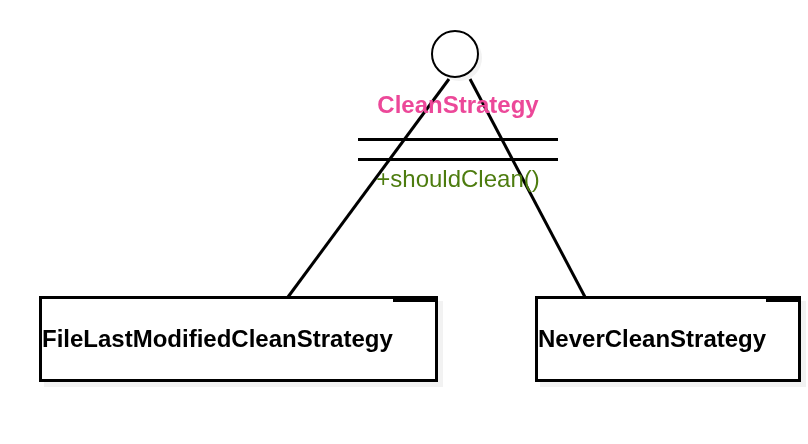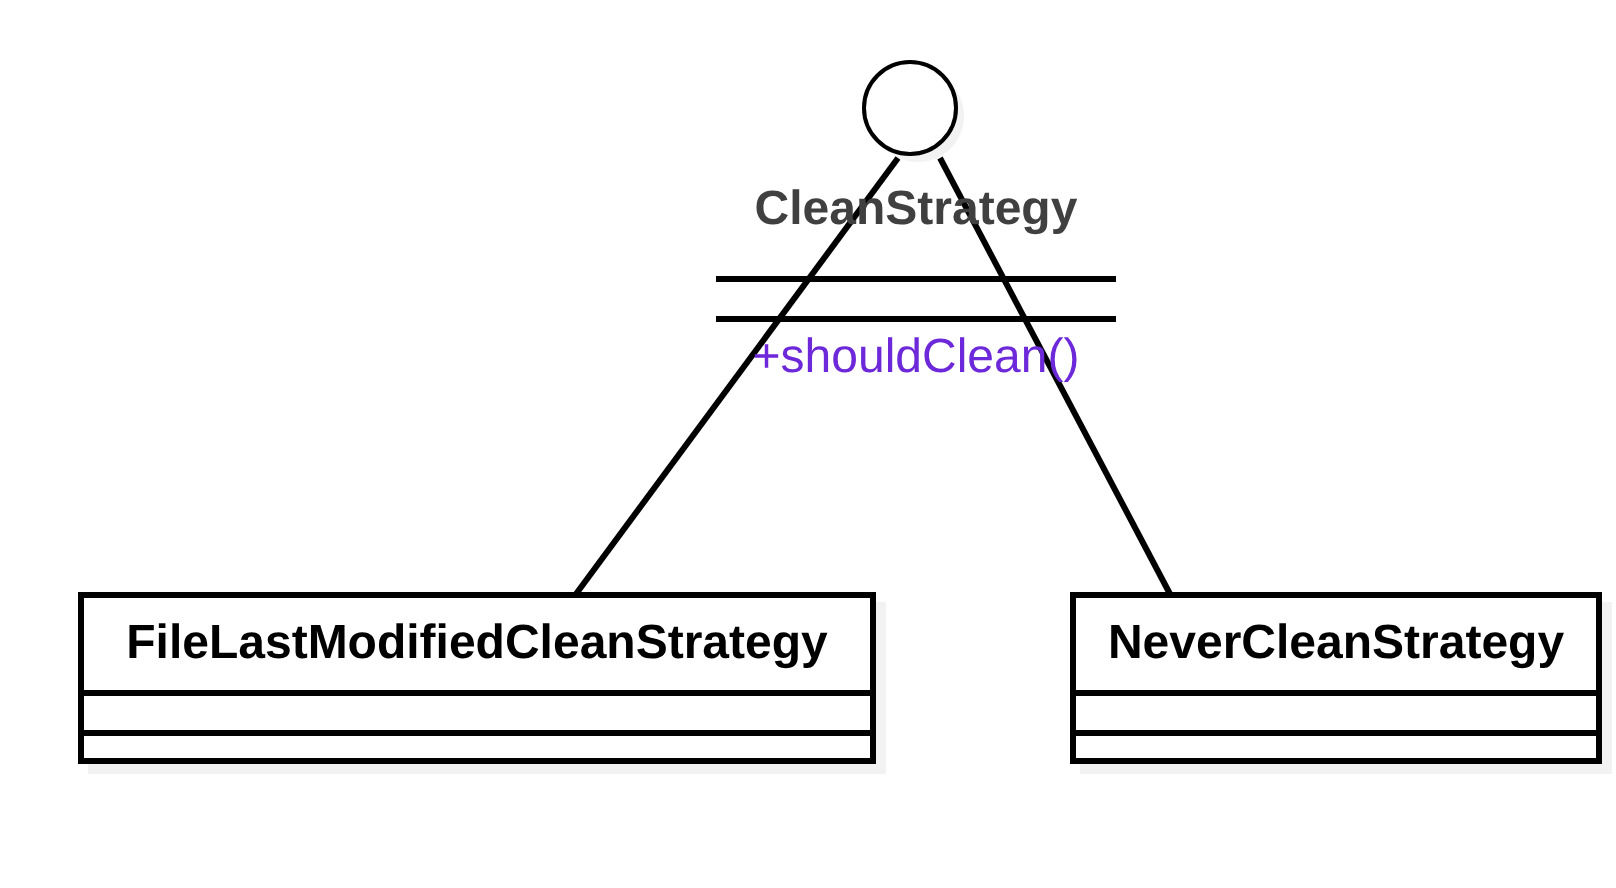--- a/index.html
+++ b/index.html
@@ -71,42 +71,42 @@
     box-sizing: content-box;
   }
   #interface-node .iface-title {
     position: absolute;
     left: 0px;
     top: 60px;
     width: 212px;
     text-align: center;
     font-size: 24px;
     font-weight: bold;
-    color: #404040;
+    color: #ec4899;
     line-height: 30px;
     white-space: nowrap;
   }
   #interface-node .iface-rule {
     position: absolute;
     left: 6px;
     width: 200px;
     height: 0;
     border-top: 3px solid #000000;
   }
   #interface-node .iface-rule-1 { top: 108px; }
   #interface-node .iface-rule-2 { top: 128px; }
   #interface-node .iface-method {
     position: absolute;
     left: 0px;
     top: 134px;
     width: 212px;
     text-align: center;
     font-size: 24px;
     font-weight: normal;
-    color: #6d28d9;
+    color: #4d7c0f;
     line-height: 30px;
     white-space: nowrap;
   }
 
   
   .class-node {
     position: absolute;
   }
   .class-node .node-shadow {
     position: absolute;
@@ -119,21 +119,20 @@
   .class-node .node-box {
     position: absolute;
     left: 0;
     top: 0;
     width: 100%;
     height: 100%;
     box-sizing: border-box;
     border: 3px solid #000000;
     background: #ffffff;
     display: flex;
-    flex-direction: column;
   }
   .class-node .compartment-name {
     flex: 0 0 46px;
     display: flex;
     align-items: center;
     justify-content: center;
     font-size: 24px;
     font-weight: bold;
     color: #000000;
     white-space: nowrap;

